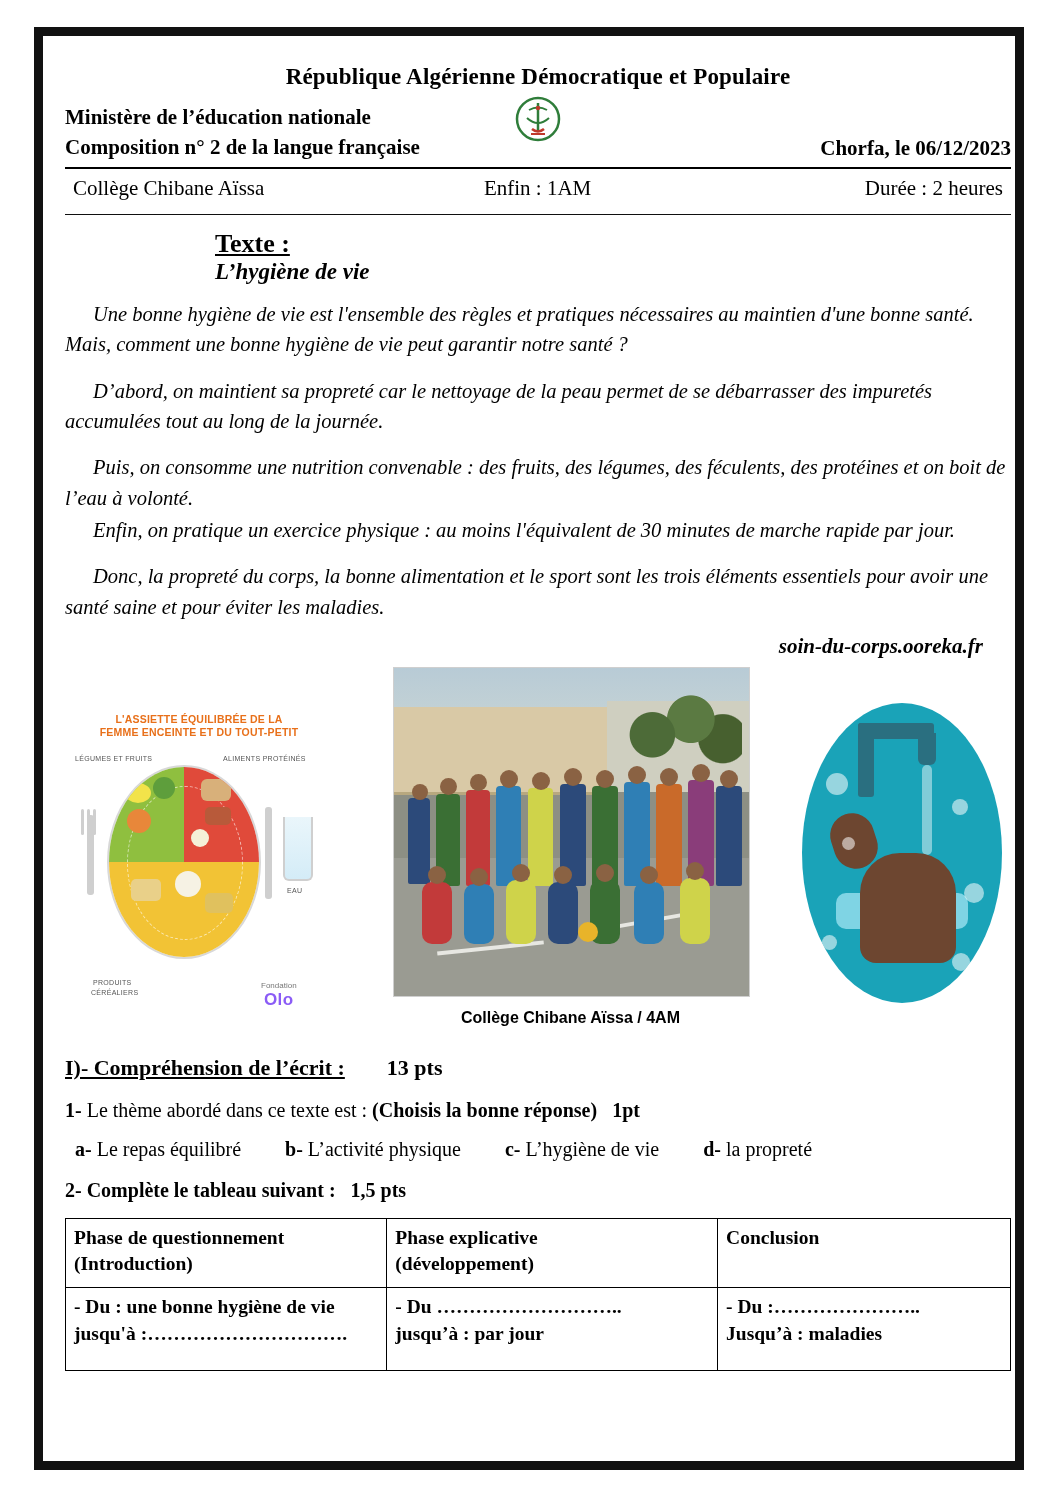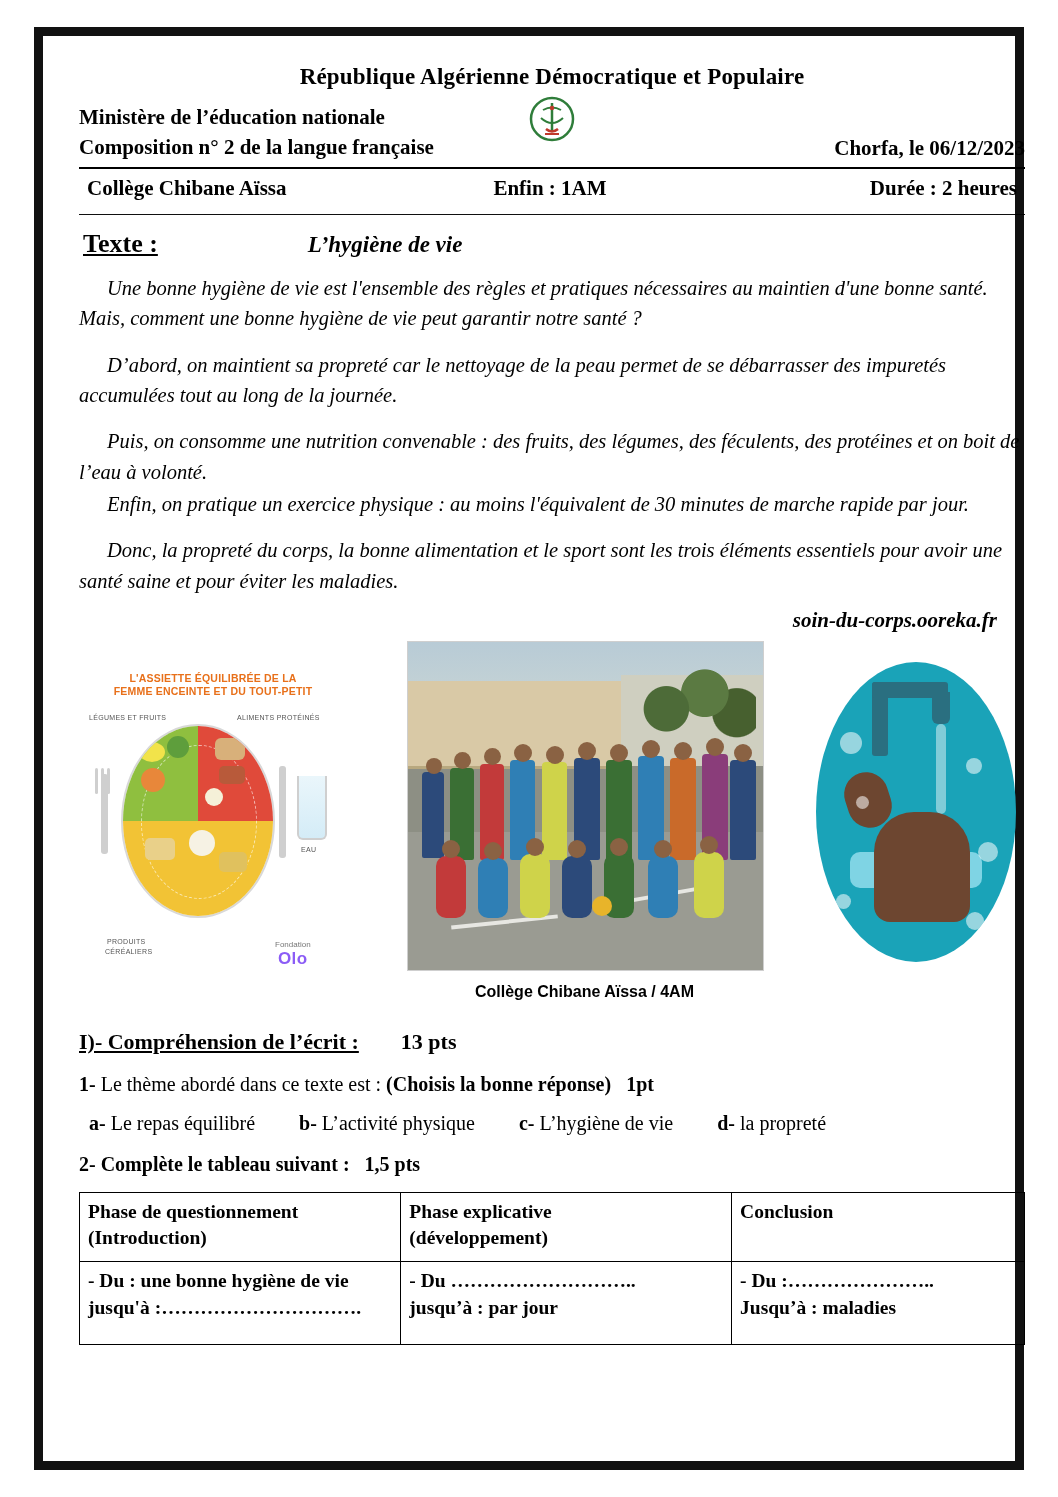--- a/index.html
+++ b/index.html
@@ -20,21 +20,21 @@
     left: 34px;
     top: 27px;
     width: 990px;
     height: 1443px;
     border: 9px solid #111111;
     box-sizing: border-box;
     background: #fff;
   }
   .inner {
     position: absolute;
-    left: 36px;
+    left: 22px;
     top: 14px;
     width: 946px;
     height: 1400px;
   }
   .title-main {
     text-align: center;
     font-weight: bold;
     font-size: 23px;
     letter-spacing: 0.2px;
     margin-top: 14px;
@@ -70,41 +70,42 @@
   }
   .rule-thick {
     border-top: 2px solid #000;
     margin-top: 4px;
     margin-bottom: 0;
   }
   .school-row {
     display: flex;
     justify-content: space-between;
     align-items: baseline;
-    font-weight: bold;
+    font-weight: normal;
     font-size: 21px;
     padding: 7px 8px 6px 8px;
   }
   .school-row .c1 { width: 330px; }
   .school-row .c2 { width: 300px; text-align: left; }
   .school-row .c3 { text-align: right; }
   .dash-rule {
     font-size: 18px;
     letter-spacing: 0px;
     line-height: 12px;
     white-space: nowrap;
     overflow: hidden;
     height: 16px;
     color: #000;
     margin-bottom: 6px;
   }
   .texte-row {
     display: flex;
     align-items: baseline;
     margin-top: 6px;
+    flex-direction: column;
   }
   .texte-label {
     font-weight: bold;
     font-size: 26px;
     text-decoration: underline;
     margin-left: 4px;
   }
   .texte-title {
     font-style: italic;
     font-weight: bold;
@@ -131,21 +132,21 @@
     text-align: right;
     font-style: italic;
     font-weight: bold;
     font-size: 21px;
     margin-top: -4px;
     margin-right: 28px;
   }
   .images-row {
     display: flex;
     justify-content: space-between;
-    align-items: center;
+    align-items: flex-end;
     margin-top: 8px;
   }
   
   .plate-fig {
     width: 268px;
     height: 330px;
     position: relative;
     background: #fff;
   }
   .plate-title {

